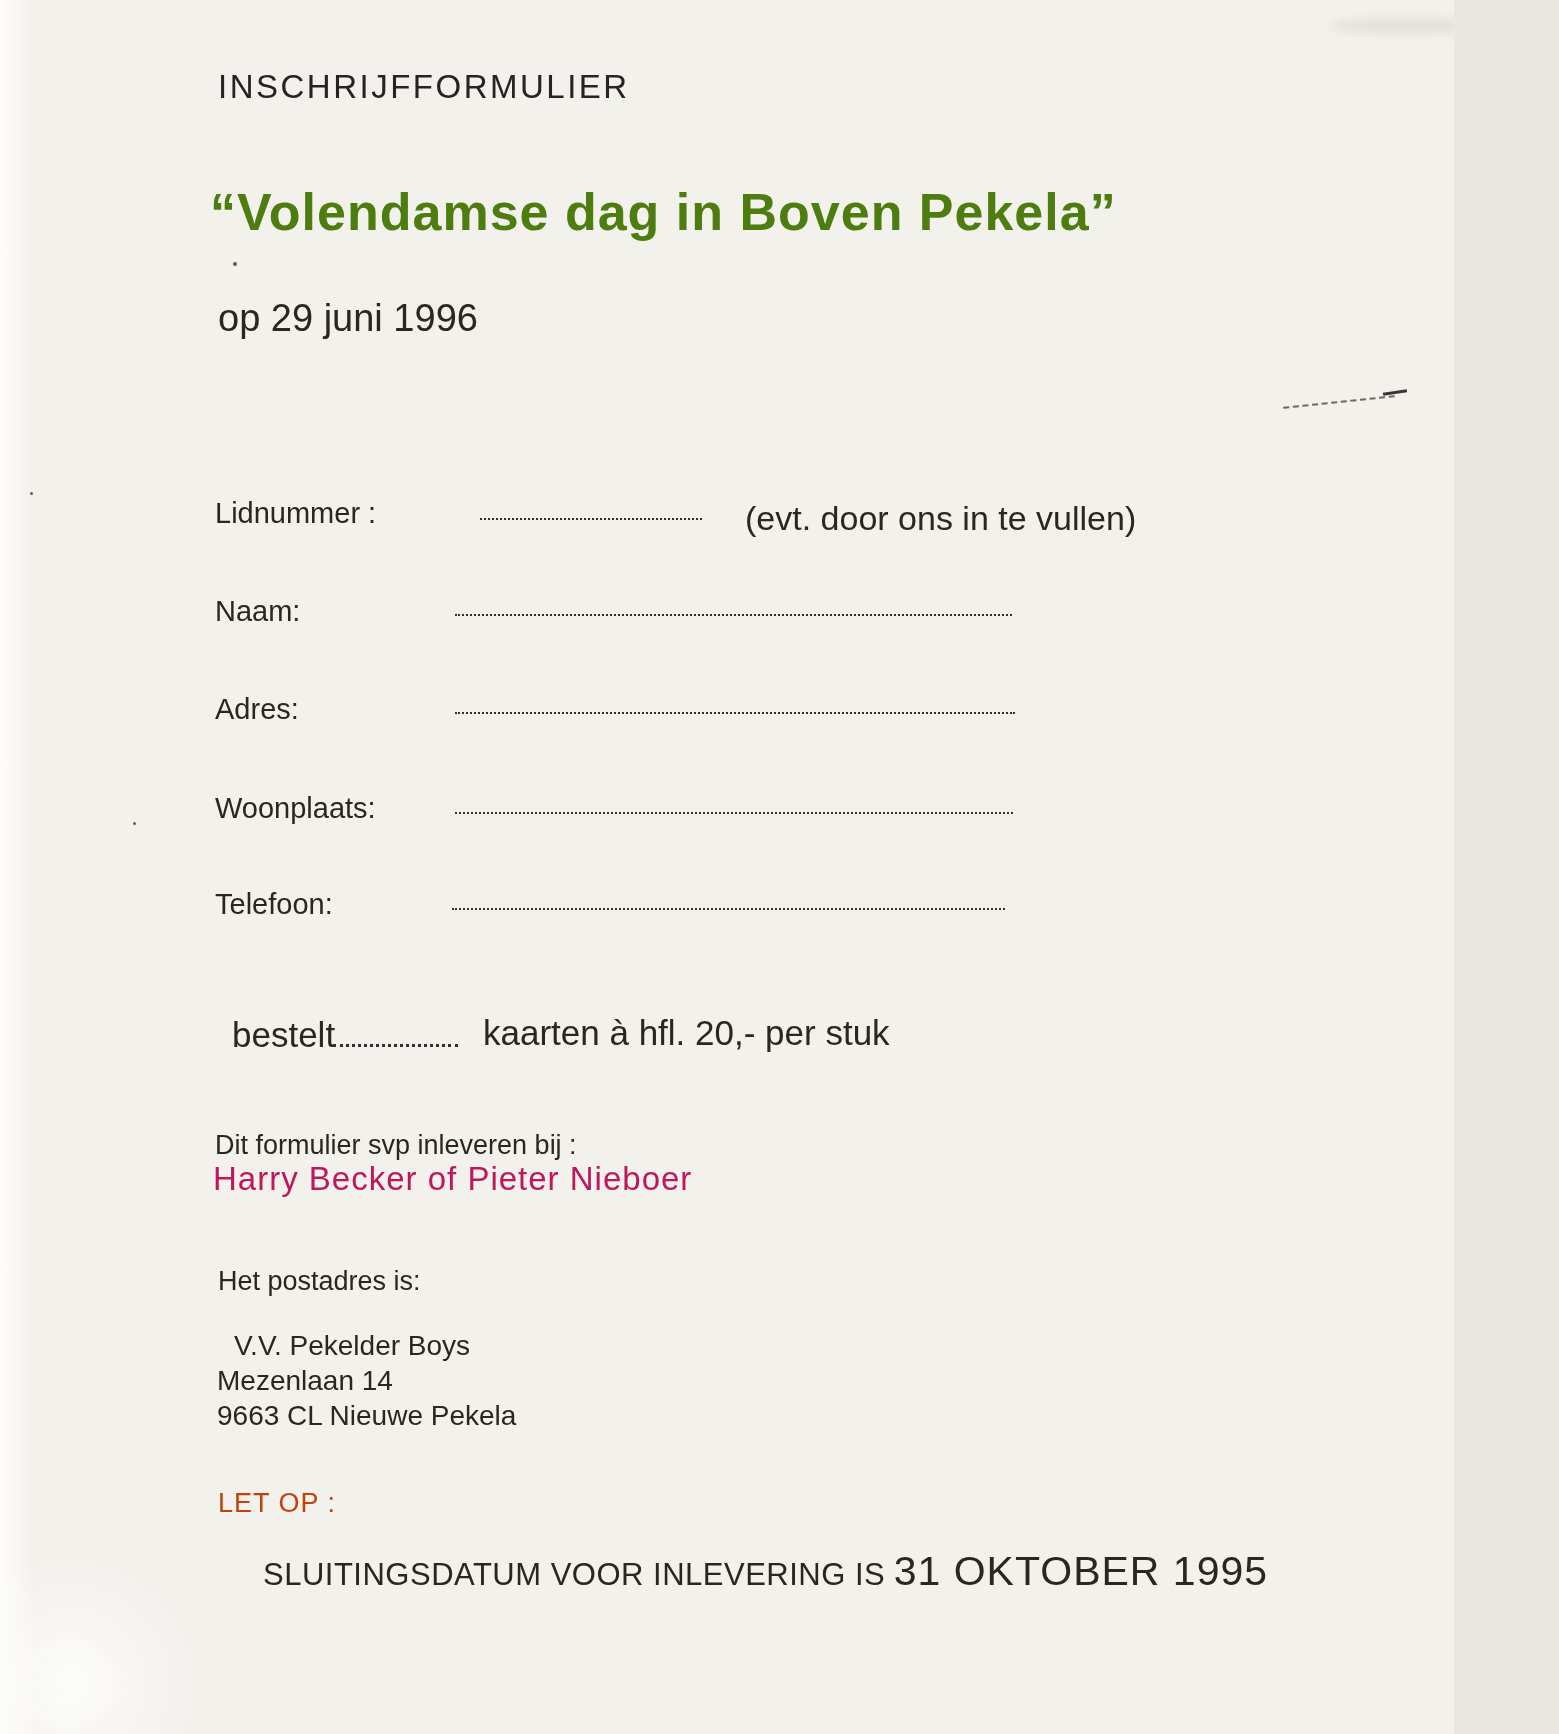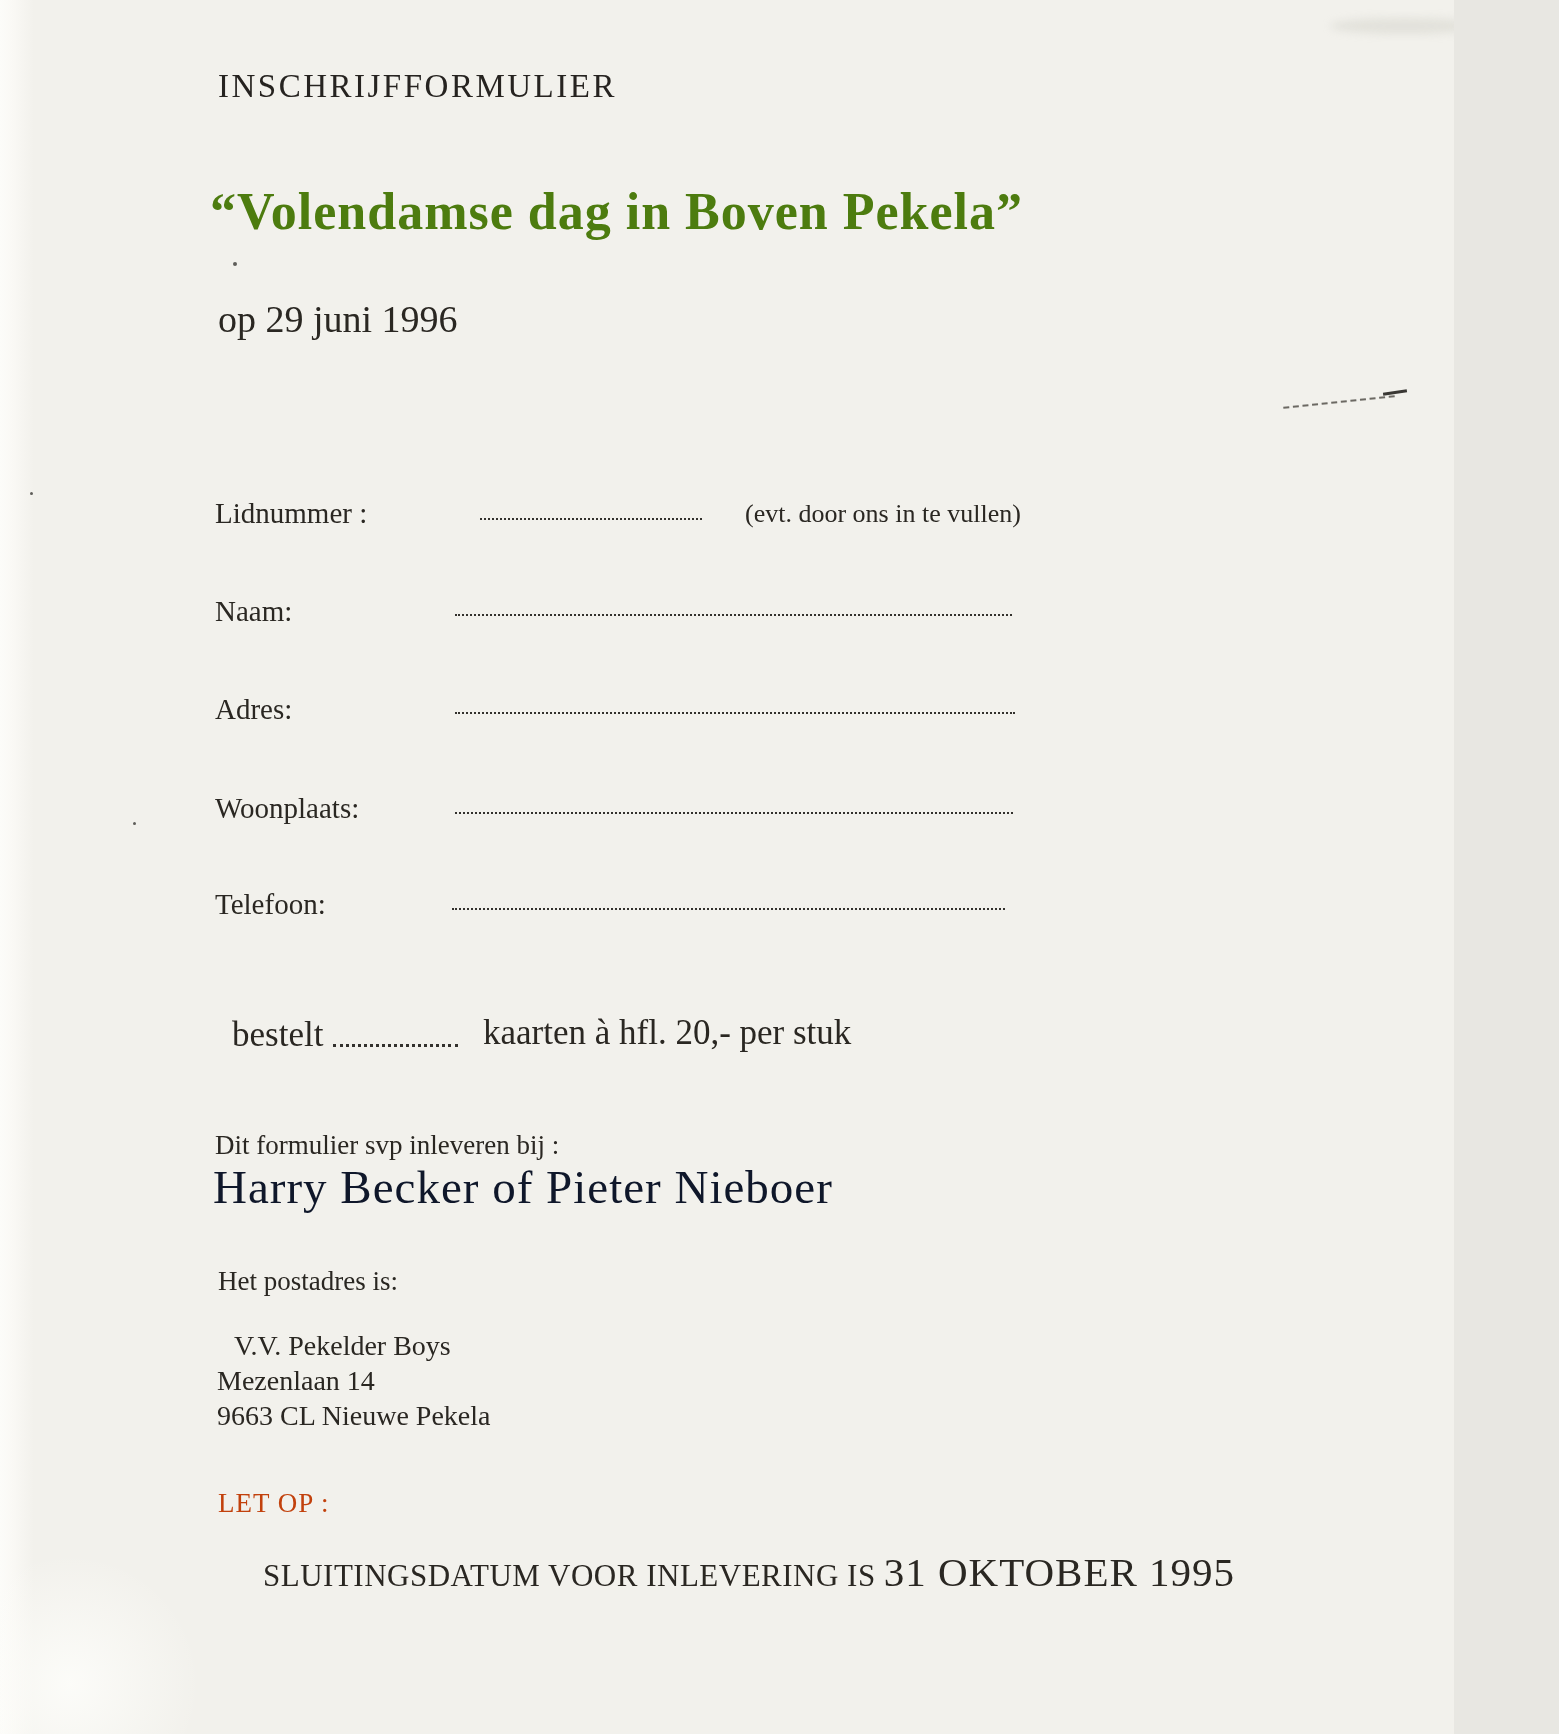--- a/index.html
+++ b/index.html
@@ -6,21 +6,21 @@
     margin: 0;
     padding: 0;
     background: #e8e7e2;
   }
   .page {
     position: relative;
     width: 1454px;
     height: 1734px;
     background: #f2f1ec;
     overflow: hidden;
-    font-family: Liberation Serif, serif;
+    font-family: Liberation Sans, sans-serif;
     color: #2a2722;
   }
   
   .paper-edge {
     position: absolute;
     left: 0; top: 0; bottom: 0;
     width: 34px;
     background: linear-gradient(to right, #fcfcf9 0px, #faf9f5 12px, rgba(250,249,245,0) 34px);
   }
   .corner-light {
@@ -73,37 +73,37 @@
     letter-spacing: 1px;
     color: #4d7c0f;
   }
   .dateline {
     font-size: 38px;
   }
   .field-label {
     font-size: 29px;
   }
   .field-note {
-    font-size: 26px;
+    font-size: 34px;
   }
   .dotline {
     position: absolute;
     height: 0;
     border-bottom: 2px dotted #33312d;
   }
   .order-text {
     font-size: 35px;
   }
   .small-note {
     font-size: 27px;
   }
   .contacts {
-    font-size: 47px;
+    font-size: 33px;
     letter-spacing: 1px;
-    color: #0f172a;
+    color: #be185d;
   }
   .addr {
     font-size: 28px;
     line-height: 36px;
   }
   .warning {
     font-size: 27px;
     letter-spacing: 1px;
     color: #c2410c;
   }

